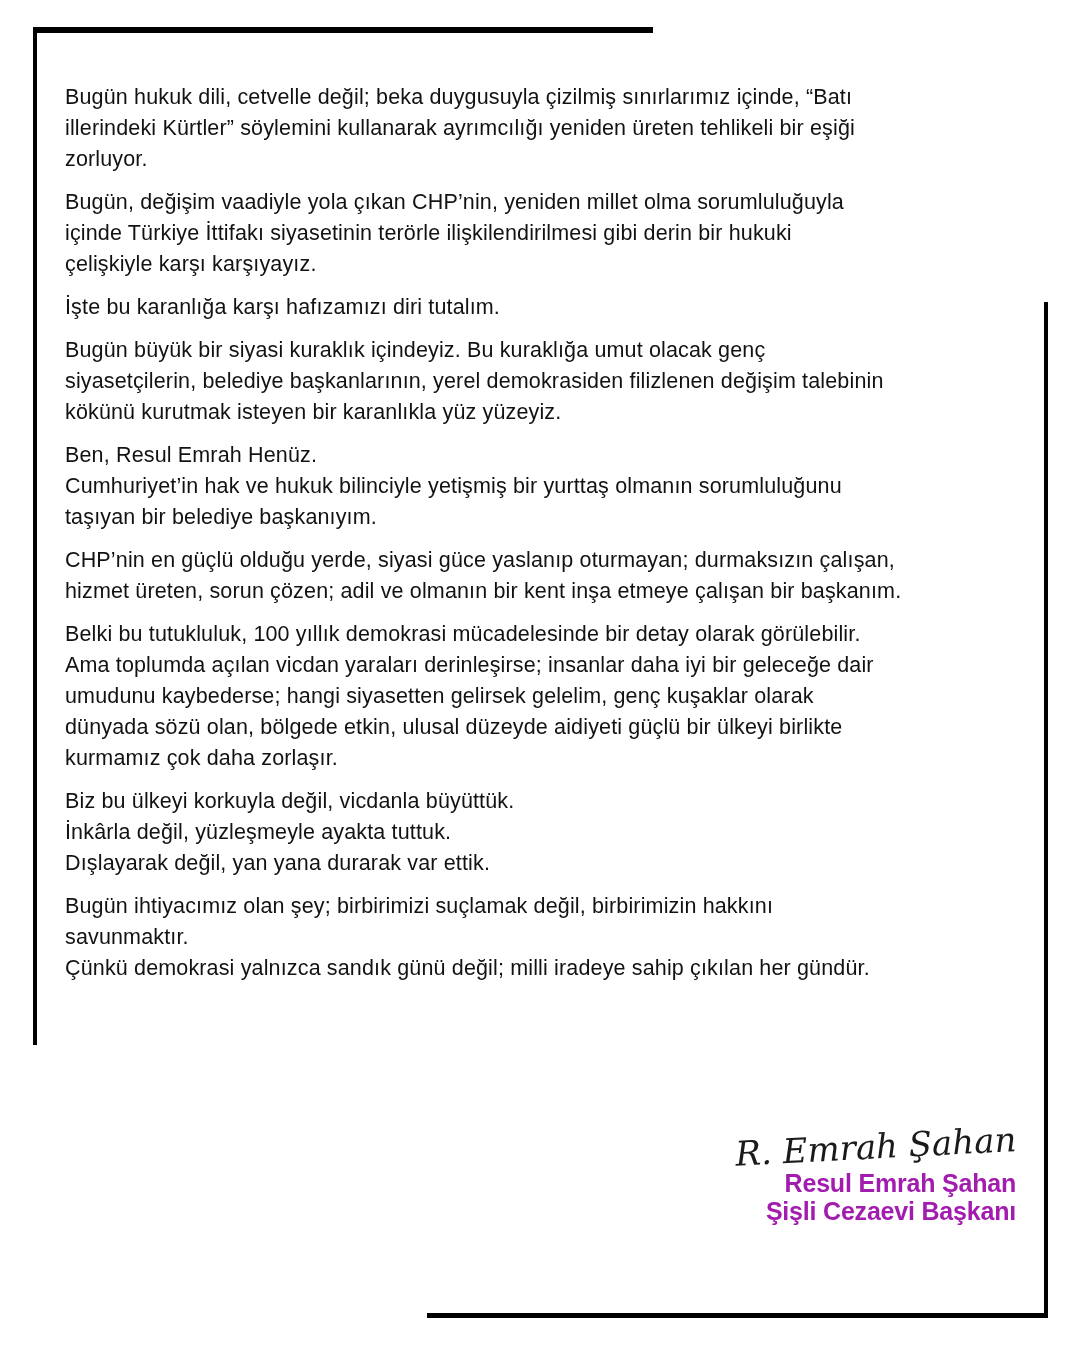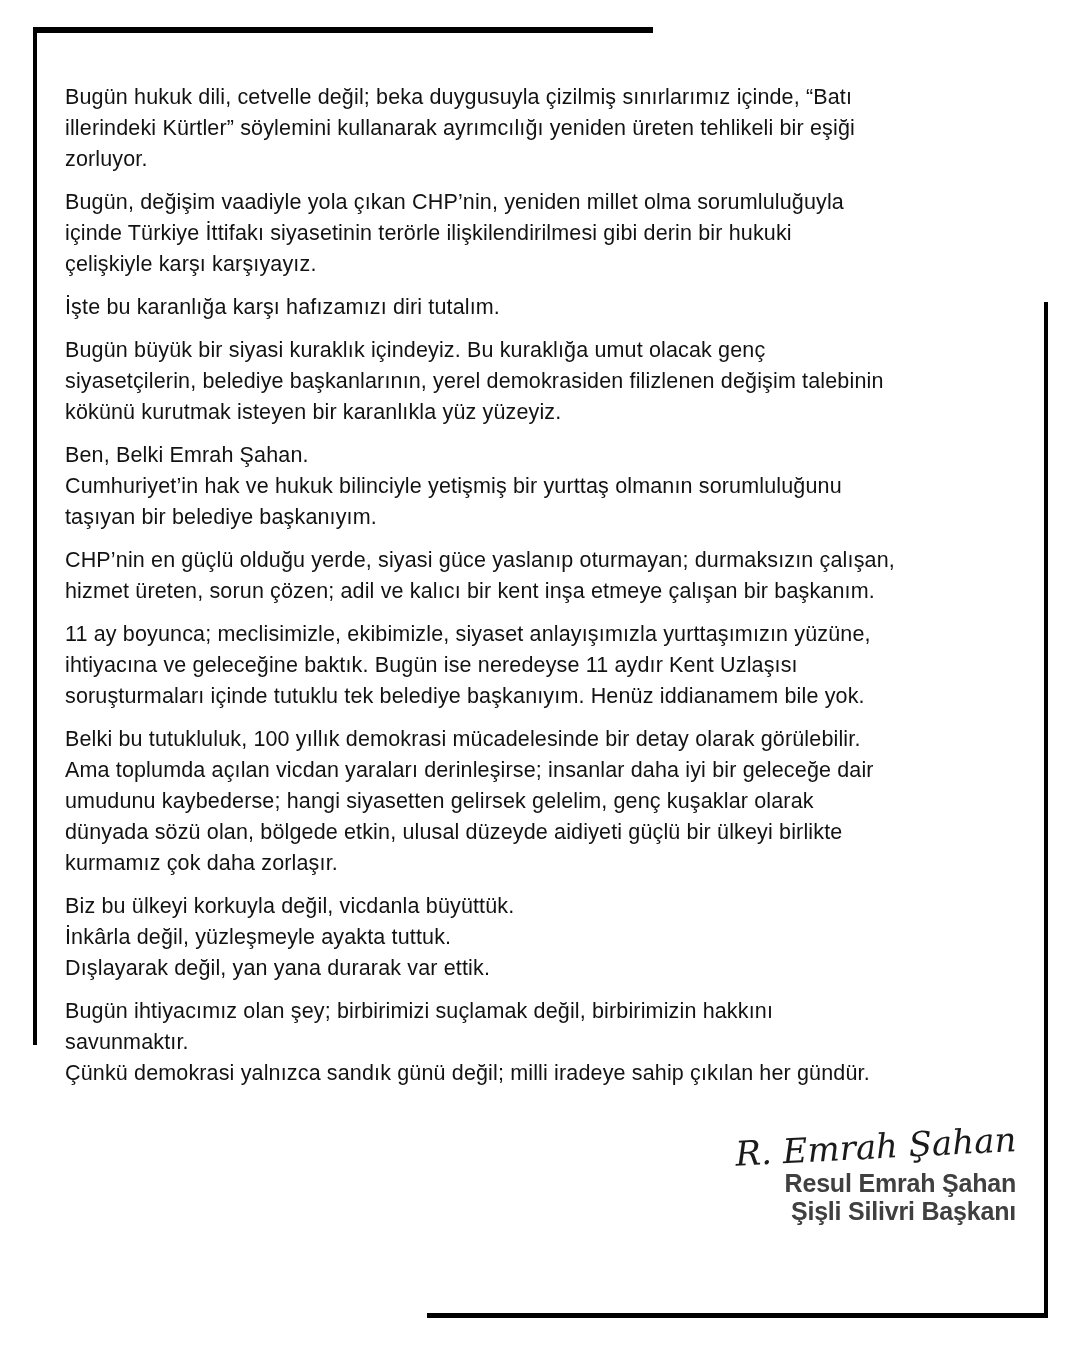--- a/index.html
+++ b/index.html
@@ -71,21 +71,21 @@
     transform-origin: right center;
     margin-bottom: 10px;
     color: #1a1a1a;
     white-space: nowrap;
   }
   .sig-name, .sig-title, .sig-location {
     font-weight: bold;
     font-size: 25px;
     line-height: 27.5px;
     letter-spacing: -0.2px;
-    color: #404040;
+    color: #a21caf;
     white-space: nowrap;
   }
 </style>
 </head>
 <body>
 
 <div class="sheet">
 
   <div class="bracket-tl"></div>
   <div class="bracket-br"></div>
@@ -94,40 +94,37 @@
     <p>Bugün hukuk dili, cetvelle değil; beka duygusuyla çizilmiş sınırlarımız içinde, “Batı
 illerindeki Kürtler” söylemini kullanarak ayrımcılığı yeniden üreten tehlikeli bir eşiği
 zorluyor.</p>
     <p>Bugün, değişim vaadiyle yola çıkan CHP’nin, yeniden millet olma sorumluluğuyla
 içinde Türkiye İttifakı siyasetinin terörle ilişkilendirilmesi gibi derin bir hukuki
 çelişkiyle karşı karşıyayız.</p>
     <p>İşte bu karanlığa karşı hafızamızı diri tutalım.</p>
     <p>Bugün büyük bir siyasi kuraklık içindeyiz. Bu kuraklığa umut olacak genç
 siyasetçilerin, belediye başkanlarının, yerel demokrasiden filizlenen değişim talebinin
 kökünü kurutmak isteyen bir karanlıkla yüz yüzeyiz.</p>
-    <p>Ben, Belki Emrah Şahan.
+    <p>Ben, Resul Emrah Henüz.
 Cumhuriyet’in hak ve hukuk bilinciyle yetişmiş bir yurttaş olmanın sorumluluğunu
 taşıyan bir belediye başkanıyım.</p>
     <p>CHP’nin en güçlü olduğu yerde, siyasi güce yaslanıp oturmayan; durmaksızın çalışan,
-hizmet üreten, sorun çözen; adil ve kalıcı bir kent inşa etmeye çalışan bir başkanım.</p>
-    <p>11 ay boyunca; meclisimizle, ekibimizle, siyaset anlayışımızla yurttaşımızın yüzüne,
-ihtiyacına ve geleceğine baktık. Bugün ise neredeyse 11 aydır Kent Uzlaşısı
-soruşturmaları içinde tutuklu tek belediye başkanıyım. Henüz iddianamem bile yok.</p>
+hizmet üreten, sorun çözen; adil ve olmanın bir kent inşa etmeye çalışan bir başkanım.</p>
     <p>Belki bu tutukluluk, 100 yıllık demokrasi mücadelesinde bir detay olarak görülebilir.
 Ama toplumda açılan vicdan yaraları derinleşirse; insanlar daha iyi bir geleceğe dair
 umudunu kaybederse; hangi siyasetten gelirsek gelelim, genç kuşaklar olarak
 dünyada sözü olan, bölgede etkin, ulusal düzeyde aidiyeti güçlü bir ülkeyi birlikte
 kurmamız çok daha zorlaşır.</p>
     <p>Biz bu ülkeyi korkuyla değil, vicdanla büyüttük.
 İnkârla değil, yüzleşmeyle ayakta tuttuk.
 Dışlayarak değil, yan yana durarak var ettik.</p>
     <p>Bugün ihtiyacımız olan şey; birbirimizi suçlamak değil, birbirimizin hakkını
 savunmaktır.
 Çünkü demokrasi yalnızca sandık günü değil; milli iradeye sahip çıkılan her gündür.</p>
   </div>
 
   <div class="signature">
     <div class="sig-script">R. Emrah Şahan</div>
     <div class="sig-name">Resul Emrah Şahan</div>
-    <div class="sig-title">Şişli Silivri Başkanı</div>
+    <div class="sig-title">Şişli Cezaevi Başkanı</div>
   </div>
 
 </div>
 
 </body></html>

